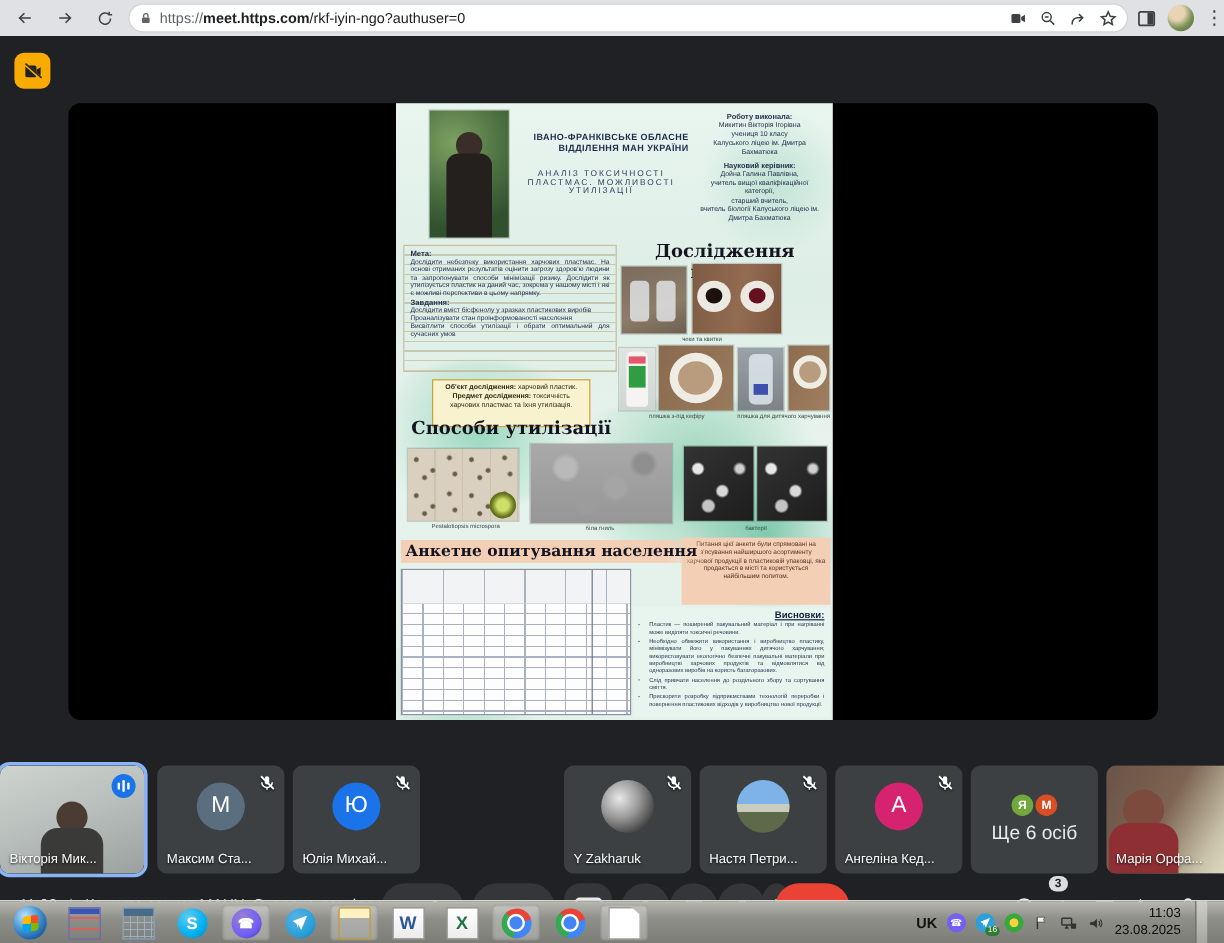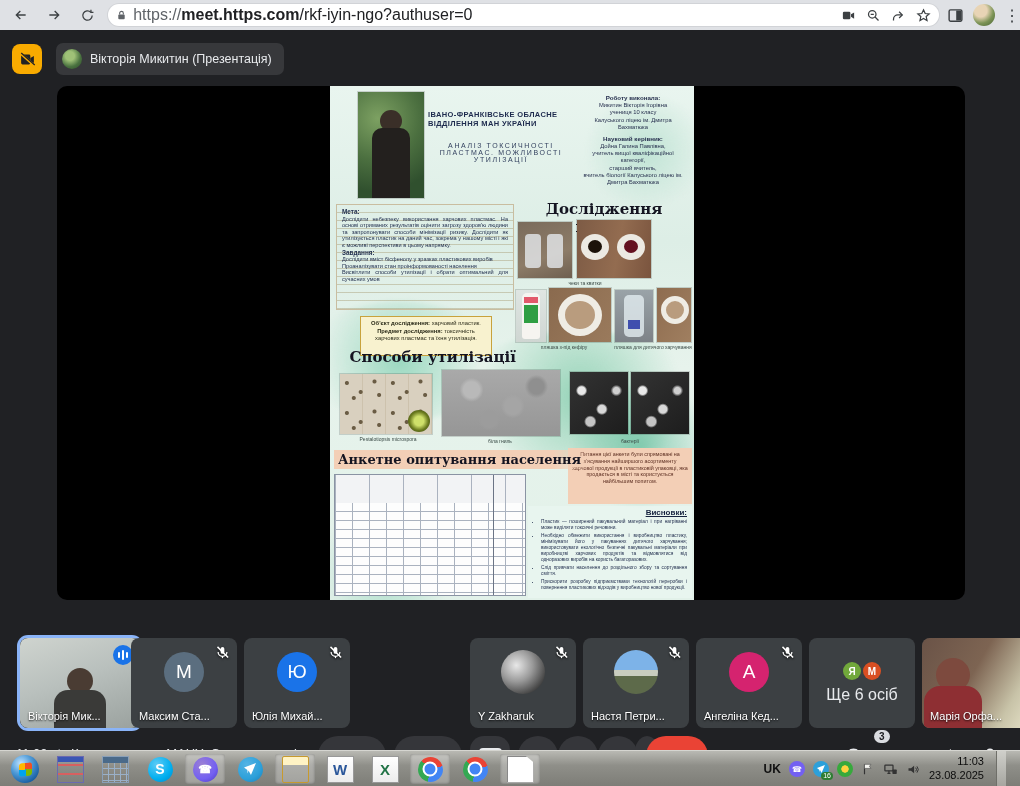--- a/index.html
+++ b/index.html
@@ -5,21 +5,21 @@
   html,body{margin:0;padding:0;background:#111;}
   .screen{position:relative;width:1020px;height:786px;overflow:hidden;font-family:"Liberation Sans",sans-serif;background:#202124;}
   .abs{position:absolute;}
   .ico{display:flex;align-items:center;justify-content:center;}
   .pre{white-space:pre-line;}
 
   
   .browser-bar{left:0;top:0;width:1020px;height:30px;background:#dfe1e5;display:flex;align-items:center;}
   .nav-btn{width:26px;height:26px;border-radius:50%;color:#3c4043;font-size:15px;margin-left:8px;}
   .omnibox{margin-left:8px;width:834px;height:22px;background:#fff;border-radius:12px;display:flex;align-items:center;padding:0 8px;box-shadow:0 0 0 1px rgba(0,0,0,.06);}
-  .omni-url{font-size:16px;color:#202124;margin-left:6px;flex:1;display:flex;white-space:nowrap;overflow:hidden;}
+  .omni-url{font-size:12px;color:#202124;margin-left:6px;flex:1;display:flex;white-space:nowrap;overflow:hidden;}
   .omni-url .dim{color:#5f6368;}
   .omni-url .host{font-weight:bold;}
   .omni-icons{display:flex;gap:10px;color:#3c4043;}
   .chrome-right{display:flex;align-items:center;gap:9px;margin-left:8px;color:#3c4043;}
   .chrome-avatar{width:22px;height:22px;border-radius:50%;background:radial-gradient(circle at 35% 30%,#e8d4b5 30%,#7d9457 60%,#44602f);}
 
   
   .meet-area{left:0;top:30px;width:1020px;height:720px;background:#202124;}
   .cam-off-btn{left:12px;top:14px;width:30px;height:30px;border-radius:8px;background:#f9ab00;color:#202124;}
   .presenter-pill{left:56px;top:13px;height:32px;border-radius:7px;background:#37383b;display:flex;align-items:center;padding:0 12px 0 6px;gap:8px;}
@@ -32,21 +32,21 @@
   .blob{border-radius:50%;filter:blur(2px);}
   .b1{left:250px;top:10px;width:130px;height:110px;background:radial-gradient(circle,#bfe3d4 0%,rgba(191,227,212,0) 70%);}
   .b2{left:-30px;top:215px;width:200px;height:120px;background:radial-gradient(circle,#9bd8c0 0%,rgba(155,216,192,0) 70%);}
   .b3{left:120px;top:245px;width:260px;height:130px;background:radial-gradient(circle,#53b98d 0%,rgba(83,185,141,0) 70%);opacity:.55;}
   .b4{left:230px;top:300px;width:160px;height:120px;background:radial-gradient(circle,#2ea87c 0%,rgba(46,168,124,0) 70%);opacity:.5;}
   .b5{left:-20px;top:430px;width:150px;height:110px;background:radial-gradient(circle,#a9dcc8 0%,rgba(169,220,200,0) 70%);}
 
   .student-photo{left:28px;top:6px;width:66px;height:106px;background:radial-gradient(circle at 30% 25%,#7da162 0%,#4c7040 45%,#30502e 80%);overflow:hidden;}
   .student-photo:before{content:"";position:absolute;left:22px;top:18px;width:22px;height:22px;border-radius:50%;background:#3a2f28;}
   .student-photo:after{content:"";position:absolute;left:14px;top:36px;width:38px;height:70px;border-radius:10px 10px 0 0;background:#23201e;}
-  .p-org{left:98px;top:24px;width:146px;font-size:7.5px;font-weight:bold;letter-spacing:.4px;text-align:left;color:#1d2a4d;}
+  .p-org{left:98px;top:24px;width:146px;font-size:7.5px;font-weight:bold;letter-spacing:.4px;text-align:right;color:#1d2a4d;}
   .p-title{left:98px;top:56px;width:146px;font-size:7px;letter-spacing:1.6px;text-align:center;color:#33415f;}
   .p-credits{left:246px;top:8px;width:114px;font-size:5.8px;text-align:center;color:#27304e;line-height:1.25;}
   .p-credits b{font-size:6.2px;}
 
   .paper{left:6px;top:118px;width:178px;height:106px;background:linear-gradient(#ece4cd,#e6ddc3);border:1px solid #c9bda0;background-image:repeating-linear-gradient(to bottom,rgba(0,0,0,0) 0 7px,rgba(150,130,80,.35) 7px 8px);padding:3px 5px;box-sizing:border-box;font-size:5.6px;line-height:1.18;color:#23304f;text-align:justify;}
   .paper b{font-size:6.4px;}
   .objbox{left:30px;top:230px;width:132px;height:40px;background:#f8f2cf;border:1px solid #c8a23c;padding:3px 5px;box-sizing:border-box;font-size:5.8px;line-height:1.3;text-align:center;color:#2a2a18;}
 
   .h-serif{font-family:"DejaVu Serif","Liberation Serif",serif;font-weight:bold;color:#141421;}
   .h-content{left:188px;top:114px;width:172px;font-size:15px;text-align:center;}
@@ -69,21 +69,21 @@
   .cup{position:absolute;border-radius:50%;background:#b99c7e;border:7px solid #efece4;}
   .cup.c1{left:9px;top:6px;width:30px;height:28px;}
   .ph-bottle2{left:285px;top:204px;width:38px;height:52px;background:linear-gradient(#9aa3a8,#7d8287);}
   .ph-bottle2:before{content:"";position:absolute;left:9px;top:5px;width:20px;height:42px;background:rgba(226,236,240,.8);border-radius:5px;}
   .ph-bottle2:after{content:"";position:absolute;left:13px;top:30px;width:12px;height:9px;background:#3f4fae;}
   .ph-cup2{left:327px;top:202px;width:34px;height:54px;background:linear-gradient(120deg,#8e6c4f,#a07f60);}
   .cup.c2{left:4px;top:8px;width:18px;height:18px;border-width:5px;}
   .cap-kefir{left:186px;top:258px;width:96px;}
   .cap-baby{left:284px;top:258px;width:78px;}
 
-  .h-recycle{left:6px;top:262px;width:180px;font-size:15px;text-align:right;}
+  .h-recycle{left:6px;top:262px;width:180px;font-size:15px;text-align:center;}
   .micro1{left:10px;top:288px;width:92px;height:60px;background:repeating-linear-gradient(to right,#d9d0bf 0 22px,#cdc2ad 22px 23px),repeating-linear-gradient(to bottom,rgba(0,0,0,0) 0 29px,rgba(90,80,60,.5) 29px 30px);}
   .micro1:before{content:"";position:absolute;inset:0;background:radial-gradient(circle at 15% 30%,#6a5c44 1.5px,rgba(0,0,0,0) 2.5px),radial-gradient(circle at 45% 60%,#6a5c44 1.5px,rgba(0,0,0,0) 2.5px),radial-gradient(circle at 75% 25%,#6a5c44 1.5px,rgba(0,0,0,0) 2.5px),radial-gradient(circle at 30% 80%,#6a5c44 1.5px,rgba(0,0,0,0) 2.5px),radial-gradient(circle at 85% 70%,#6a5c44 1.5px,rgba(0,0,0,0) 2.5px);background-size:46px 30px;}
   .micro1:after{content:"";position:absolute;right:2px;bottom:2px;width:22px;height:22px;border-radius:50%;background:radial-gradient(circle,#cfe06a 0 30%,#6a7a1e 60%,#2e3a10);}
   .micro2{left:112px;top:284px;width:118px;height:66px;background:radial-gradient(circle at 25% 30%,#b9b9b9 0 8%,rgba(0,0,0,0) 12%),radial-gradient(circle at 60% 55%,#a5a5a5 0 10%,rgba(0,0,0,0) 15%),radial-gradient(circle at 80% 25%,#8f8f8f 0 7%,rgba(0,0,0,0) 11%),radial-gradient(circle at 40% 75%,#9c9c9c 0 9%,rgba(0,0,0,0) 13%),linear-gradient(#a9a9a9,#969696);}
   .micro3a{left:240px;top:286px;width:58px;height:62px;}
   .micro3b{left:301px;top:286px;width:58px;height:62px;}
   .bw{background:radial-gradient(circle at 20% 30%,#e8e8e8 0 6%,rgba(0,0,0,0) 9%),radial-gradient(circle at 55% 60%,#d8d8d8 0 8%,rgba(0,0,0,0) 12%),radial-gradient(circle at 80% 30%,#cfcfcf 0 5%,rgba(0,0,0,0) 9%),radial-gradient(circle at 35% 80%,#c4c4c4 0 7%,rgba(0,0,0,0) 10%),linear-gradient(140deg,#333,#1d1d1d);}
   .cap-fungus{left:8px;top:350px;width:100px;}
   .cap-mold{left:120px;top:352px;width:100px;}
   .cap-bact{left:250px;top:352px;width:100px;}
@@ -240,24 +240,20 @@
 
     <div class="abs ico cam-off-btn">
       <svg width="17" height="17" viewBox="0 0 24 24" fill="currentColor">
           <path d="M3 7a2 2 0 0 1 2-2h9a2 2 0 0 1 2 2v10a2 2 0 0 1-2 2H5a2 2 0 0 1-2-2z"></path>
           <path d="M16 10l5-3v10l-5-3z"></path>
           <path d="M2.5 3.5l19 17" stroke="#f9ab00" stroke-width="3.4"></path>
           <path d="M3.2 2.8l19 17" stroke="currentColor" stroke-width="1.8"></path>
         </svg>
     </div>
 
-    <div class="abs presenter-pill">
-      <span class="presenter-thumb"></span>
-      <span class="presenter-name">Вікторія Микитин (Презентація)</span>
-    </div>
 
     <div class="abs stage">
       <div class="abs poster">
         <div class="abs blob b1"></div>
         <div class="abs blob b2"></div>
         <div class="abs blob b3"></div>
         <div class="abs blob b4"></div>
         <div class="abs blob b5"></div>
 
         <div class="abs student-photo photo"></div>
@@ -331,21 +327,21 @@
           <ul>
             <li>Пластик — поширений пакувальний матеріал і при нагріванні може виділяти токсичні речовини.</li>
             <li>Необхідно обмежити використання і виробництво пластику, мінімізувати його у пакуваннях дитячого харчування; використовувати екологічно безпечні пакувальні матеріали при виробництві харчових продуктів та відмовлятися від одноразових виробів на користь багаторазових.</li>
             <li>Слід привчати населення до роздільного збору та сортування сміття.</li>
             <li>Прискорити розробку підприємствами технологій переробки і повернення пластикових відходів у виробництво нової продукції.</li>
           </ul>
         </div>
       </div>
     </div>
 
-    <div class="abs tile active" style="left:20px;width:120px">
+    <div class="abs tile active" style="left:0;width:120px">
       <div class="v-speaker"></div>
       <div class="audiodot">
           <i style="height:6px"></i>
           <i style="height:10px"></i>
           <i style="height:6px"></i>
         </div>
       <div class="tile-name">Вікторія Мик...</div>
     </div>
 
     <div class="abs tile" style="left:131px;width:106px">

